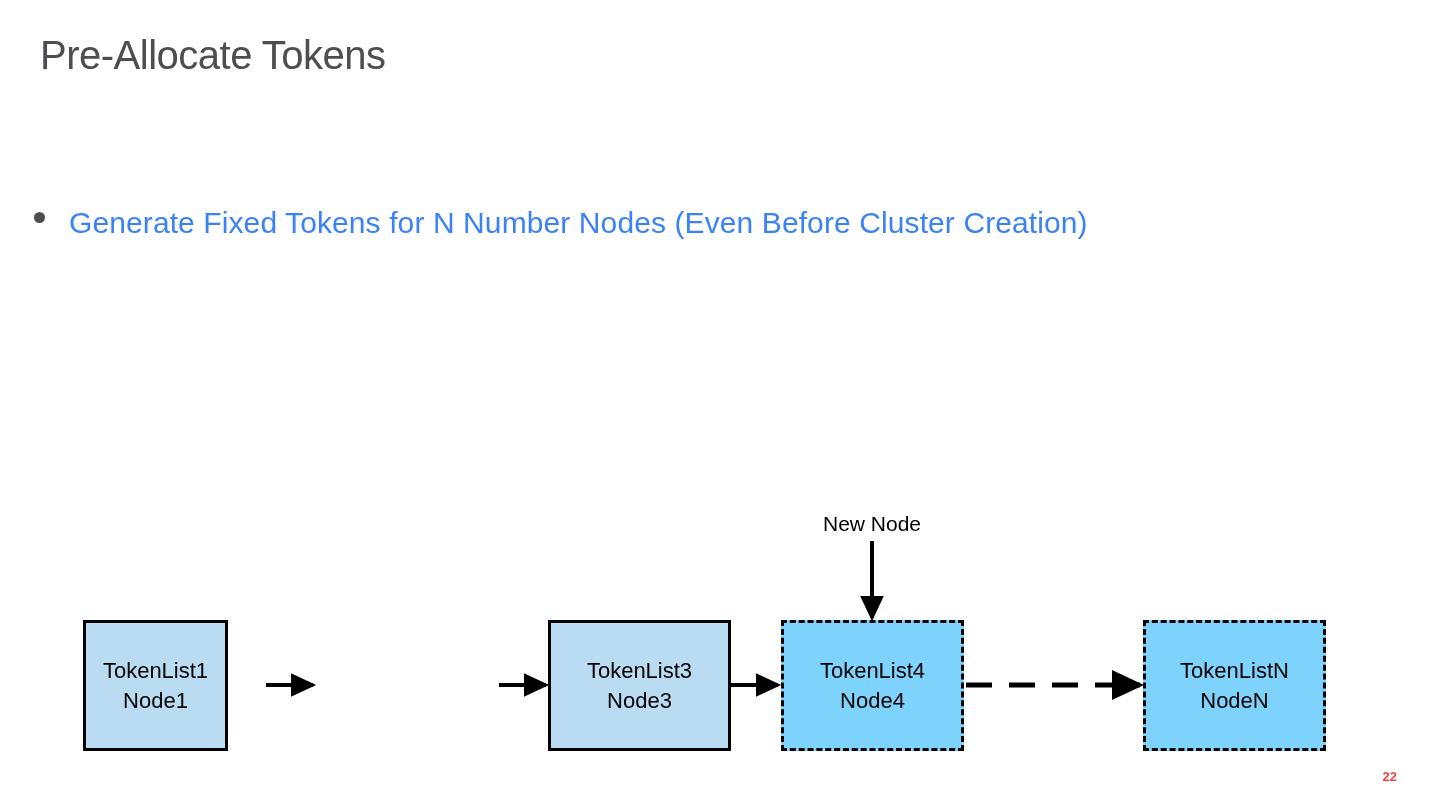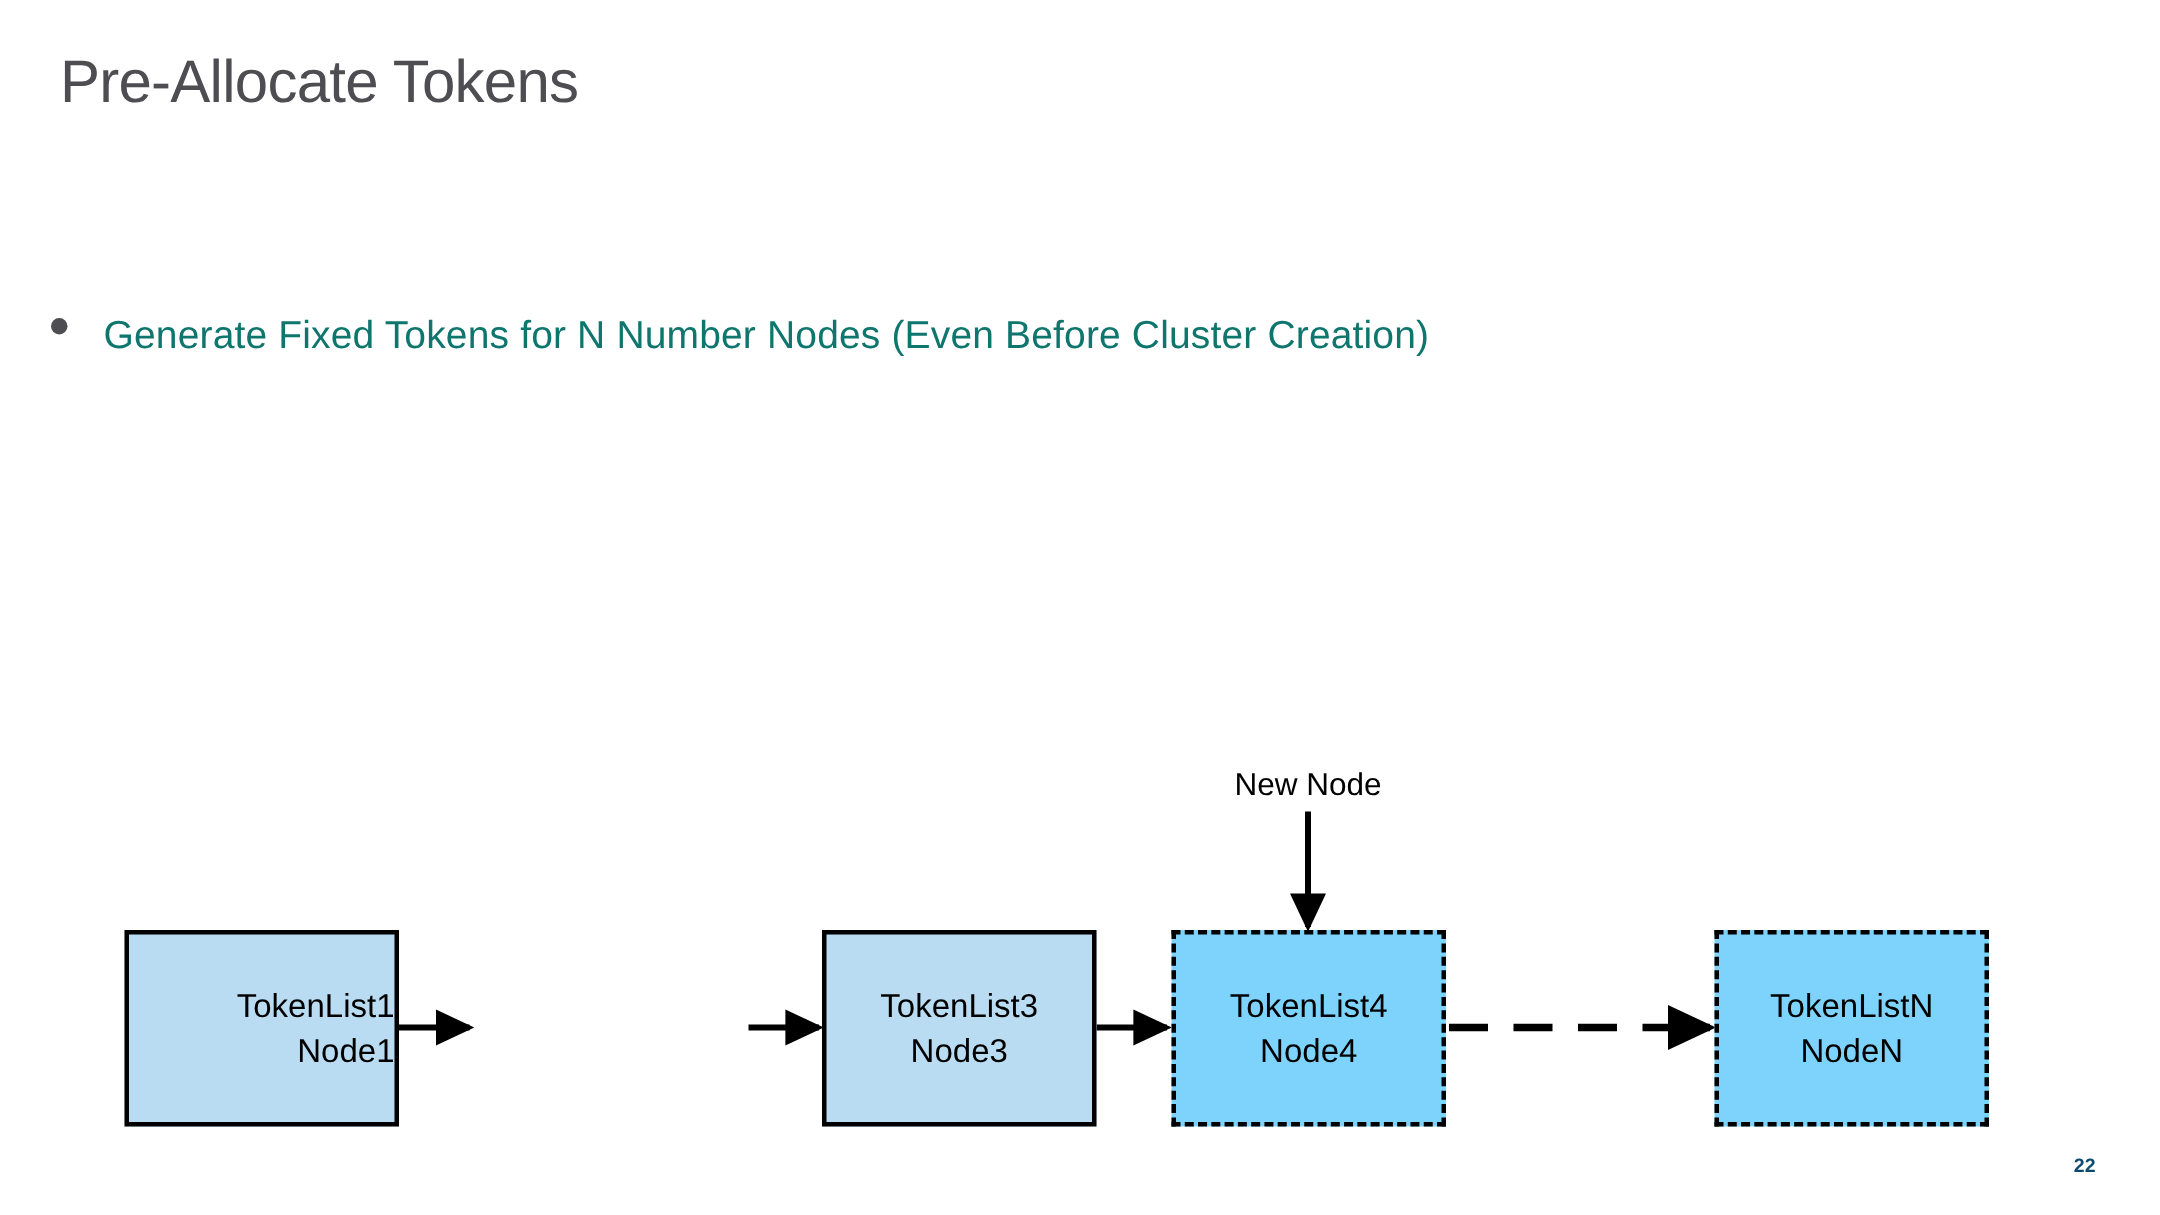--- a/index.html
+++ b/index.html
@@ -45,23 +45,23 @@
     flex: 0 0 auto;
     width: 11px;
     height: 11px;
     border-radius: 50%;
     background: #4d4d52;
     margin-top: 21px;
     margin-right: 24px;
   }
   .bullet-text {
     flex: 1 1 auto;
-    font-size: 26px;
+    font-size: 30px;
     line-height: 64px;
-    color: #0f766e;
+    color: #3b82f6;
     font-weight: 400;
     letter-spacing: 0.1px;
   }
 
   
   .diagram {
     position: absolute;
     left: 0;
     top: 0;
     width: 1440px;
@@ -109,21 +109,21 @@
     overflow: visible;
   }
 
   
   .page-number {
     position: absolute;
     right: 43px;
     bottom: 26px;
     font-size: 13px;
     font-weight: 700;
-    color: #0c4a6e;
+    color: #ef4444;
   }
 </style>
 </head>
 <body>
 
 <div class="slide-title">Pre-Allocate Tokens</div>
 
 <div class="bullet-list">
 
   <div class="bullet-row">
@@ -150,21 +150,21 @@
 
     <line x1="731" y1="685" x2="778" y2="685" stroke="#000000" stroke-width="4" marker-end="url(#ah)"></line>
 
     <line x1="966" y1="685" x2="1140" y2="685" stroke="#000000" stroke-width="5" stroke-dasharray="26 17" marker-end="url(#ah)"></line>
 
     <line x1="872" y1="541" x2="872" y2="618" stroke="#000000" stroke-width="4" marker-end="url(#ah)"></line>
   </svg>
 
   <div class="new-node-label" style="left:802px; top:512px; width:140px;">New Node</div>
 
-  <div class="node-box solid" style="left:83px; top:620px; width:183px; height:131px;align-items:flex-end;">
+  <div class="node-box solid" style="left:83px; top:620px; width:145px; height:131px;">
     <span class="node-line">TokenList1</span>
     <span class="node-line">Node1</span>
   </div>
 
 
   <div class="node-box solid" style="left:548px; top:620px; width:183px; height:131px;">
     <span class="node-line">TokenList3</span>
     <span class="node-line">Node3</span>
   </div>
 

